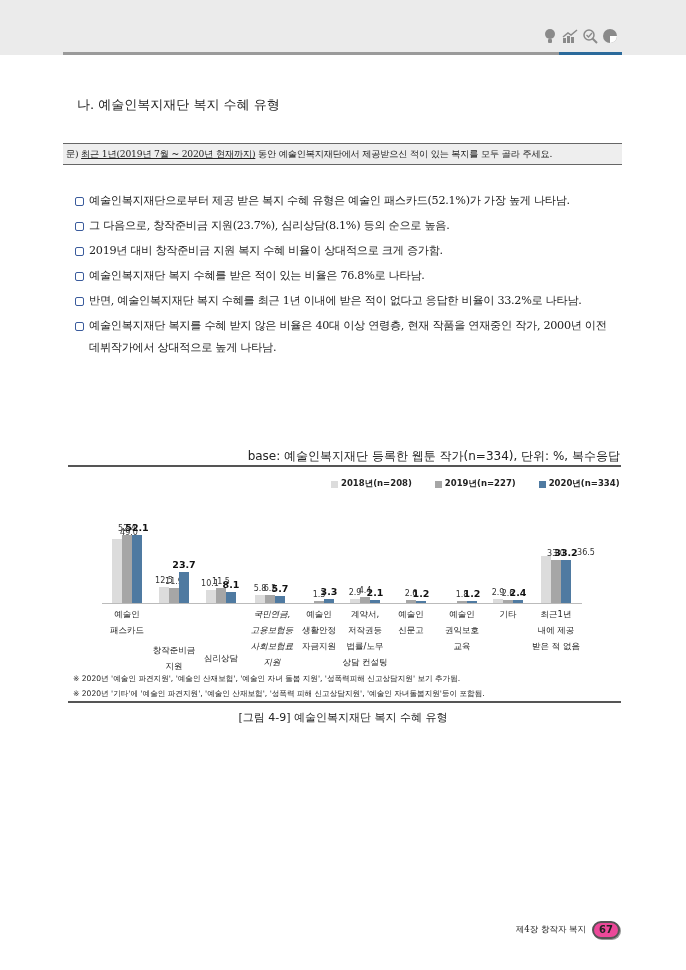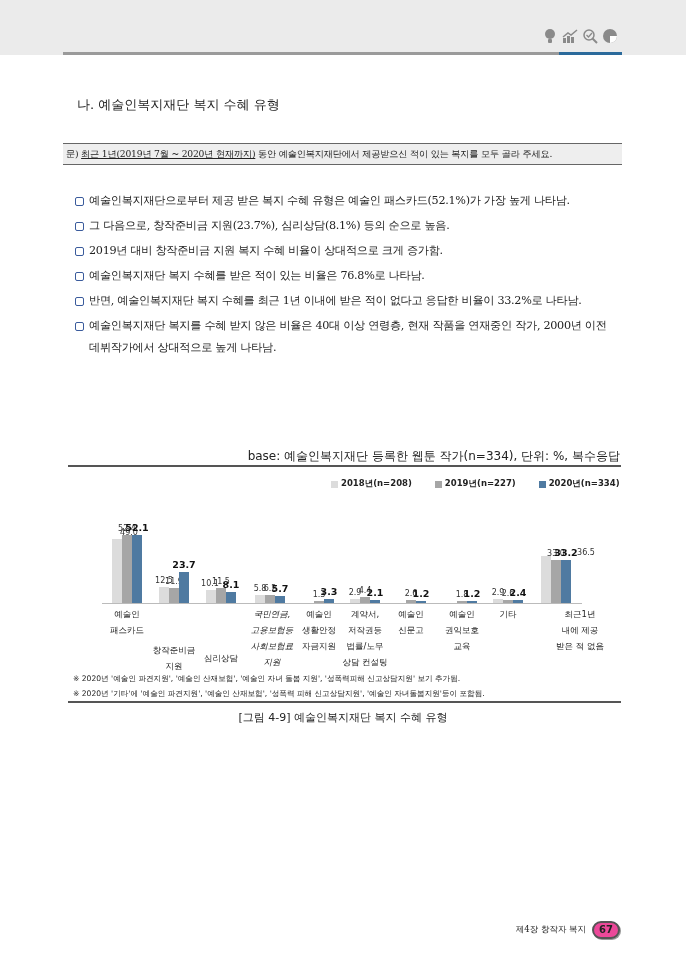--- a/index.html
+++ b/index.html
@@ -182,21 +182,21 @@
     <div class="vlabel" style="left: 408px; top: 88.62px;">2.6</div>
     <div class="bar" style="left: 413px; top: 99.88px; height: 3.12px; background: rgb(79, 122, 161);"></div>
     <div class="vlabel bold" style="left: 418px; top: 86.88px;">2.4</div>
     <div class="cat" style="left: 408px;">기타</div>
     <div class="bar" style="left: 441px; top: 55.55px; height: 47.45px; background: rgb(220, 220, 220);"></div>
     <div class="vlabel" style="left: 446px; top: 48px; margin-left: 40px;">36.5</div>
     <div class="bar" style="left: 451px; top: 60.1px; height: 42.9px; background: rgb(166, 166, 166);"></div>
     <div class="vlabel" style="left: 456px; top: 49.1px;">33.0</div>
     <div class="bar" style="left: 461px; top: 59.84px; height: 43.16px; background: rgb(79, 122, 161);"></div>
     <div class="vlabel bold" style="left: 466px; top: 46.84px;">33.2</div>
-    <div class="cat" style="left: 456px; margin-left: 24px;">최근1년
+    <div class="cat" style="left: 456px;">최근1년
 내에 제공
 받은 적 없음</div>
   </div>
 
 <div class="footnotes">
   <div>※ 2020년 '예술인 파견지원', '예술인 산재보험', '예술인 자녀 돌봄 지원', '성폭력피해 신고상담지원' 보기 추가됨.</div>
   <div>※ 2020년 '기타'에 '예술인 파견지원', '예술인 산재보험', '성폭력 피해 신고상담지원', '예술인 자녀돌봄지원'등이 포함됨.</div>
 </div>
 <div class="foot-rule"></div>
 <div class="fig-caption">[그림 4-9] 예술인복지재단 복지 수혜 유형</div>

